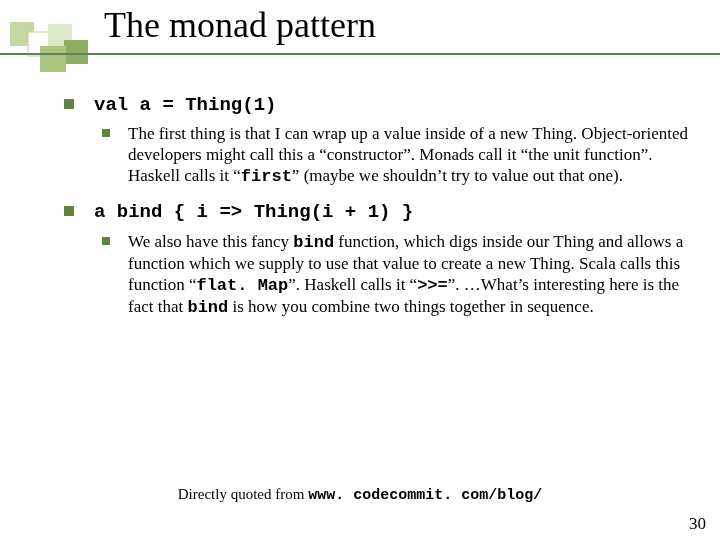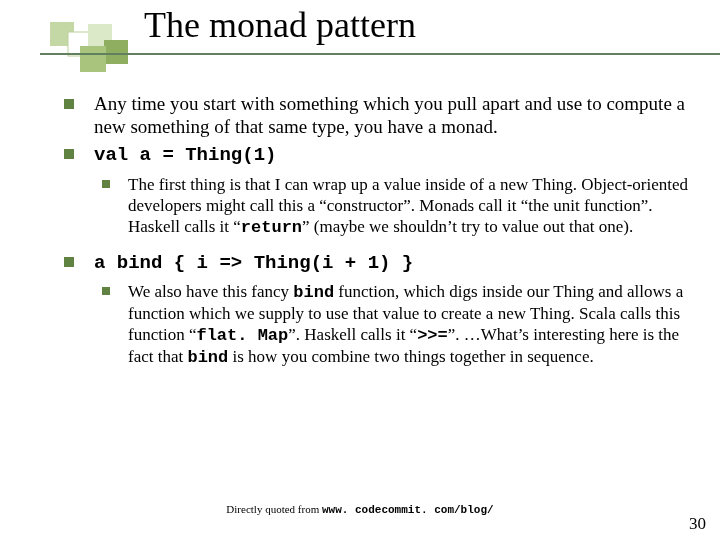--- a/index.html
+++ b/index.html
@@ -1,19 +1,19 @@
 <!DOCTYPE html>
 <html><head>
 <meta charset="utf-8">
 <style>
   * { margin: 0; padding: 0; box-sizing: border-box; }
   html, body { width: 720px; height: 540px; background: #fff; font-family: "Times New Roman", Times, serif; color: #000; }
   .slide { position: relative; width: 720px; height: 540px; }
 
-  .header { position: relative; height: 68px; margin-left: 40px; }
+  .header { position: relative; height: 68px; }
   .title {
     position: absolute;
     left: 104px; top: 4px;
     font-size: 36px;
     font-family: "Times New Roman", Times, serif;
     color: #000;
   }
   .rule {
     position: absolute;
     left: 0; right: 0; top: 53px;
@@ -48,23 +48,23 @@
   }
   .lvl2 > .bullet {
     position: absolute; left: 8px; top: 6px;
     width: 8px; height: 8px; background: #608341;
   }
 
   .mono { font-family: "Courier New", Courier, monospace; font-weight: bold; }
 
   .footer {
     position: absolute;
-    left: 0; right: 0; bottom: 24px;
+    left: 0; right: 0; bottom: 36px;
     text-align: center;
-    font-size: 11px;
+    font-size: 15px;
   }
   .pagenum {
     position: absolute;
     right: 14px; bottom: 6px;
     font-size: 17px;
   }
 </style>
 </head>
 <body>
 <div class="slide">
@@ -76,34 +76,30 @@
       <rect x="38" y="2" width="24" height="24" fill="#dce9c8"></rect>
       <rect x="54" y="18" width="24" height="24" fill="#8fae5f"></rect>
       <rect x="30" y="24" width="26" height="26" fill="#a9c47d"></rect>
     </svg>
     <div class="title">The monad pattern</div>
     <div class="rule"></div>
   </div>
 
   <div class="body">
 
-    <div class="lvl1">
-      <div class="bullet"></div>
-      <span>Any time you start with something which you pull apart and use to compute a new something of that same type, you have a monad.</span>
-    </div>
 
     <div class="lvl1">
       <div class="bullet"></div>
       <span class="mono">val a = Thing(1)</span>
     </div>
 
     <div class="lvl2-wrap">
       <div class="lvl2">
         <div class="bullet"></div>
-        <span>The first thing is that I can wrap up a value inside of a new Thing. Object-oriented developers might call this a “constructor”. Monads call it “the unit function”. Haskell calls it “</span><span class="mono">return</span><span>” (maybe we shouldn’t try to value out that one).</span>
+        <span>The first thing is that I can wrap up a value inside of a new Thing. Object-oriented developers might call this a “constructor”. Monads call it “the unit function”. Haskell calls it “</span><span class="mono">first</span><span>” (maybe we shouldn’t try to value out that one).</span>
       </div>
     </div>
 
     <div class="lvl1">
       <div class="bullet"></div>
       <span class="mono">a bind { i =&gt; Thing(i + 1) }</span>
     </div>
 
     <div class="lvl2-wrap">
       <div class="lvl2">

